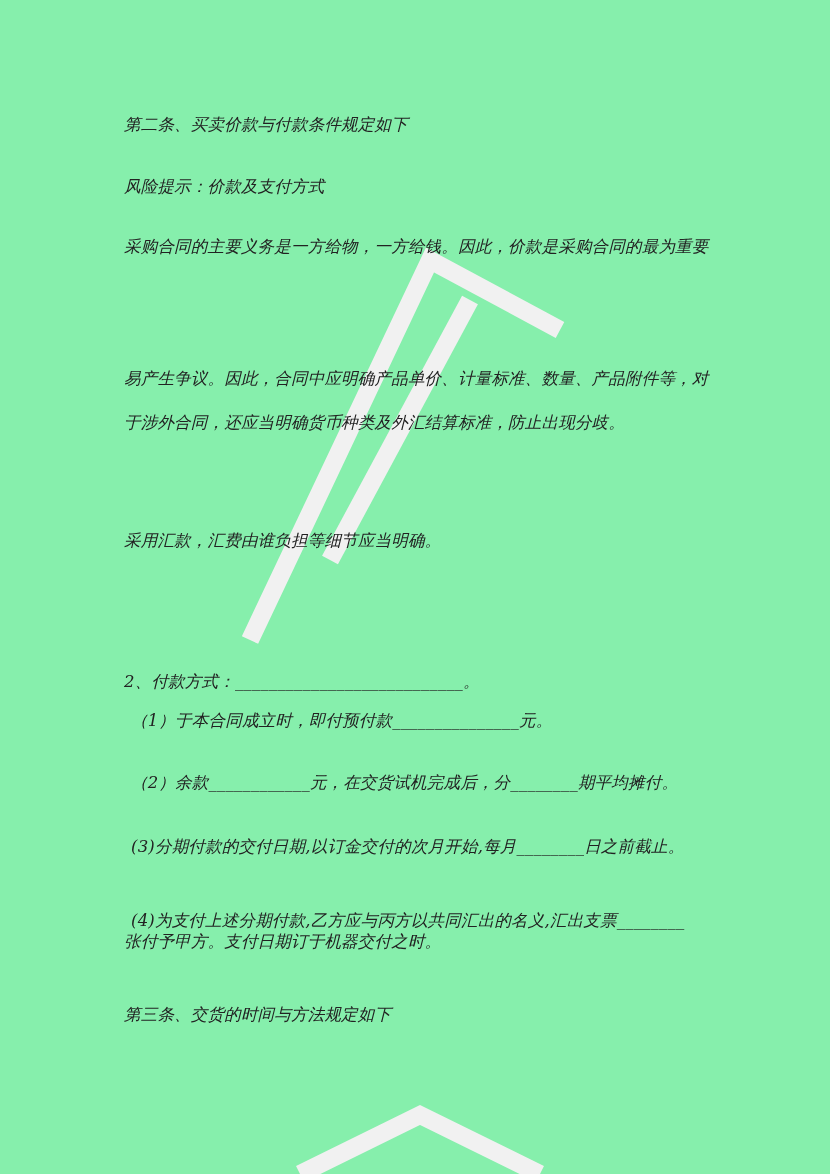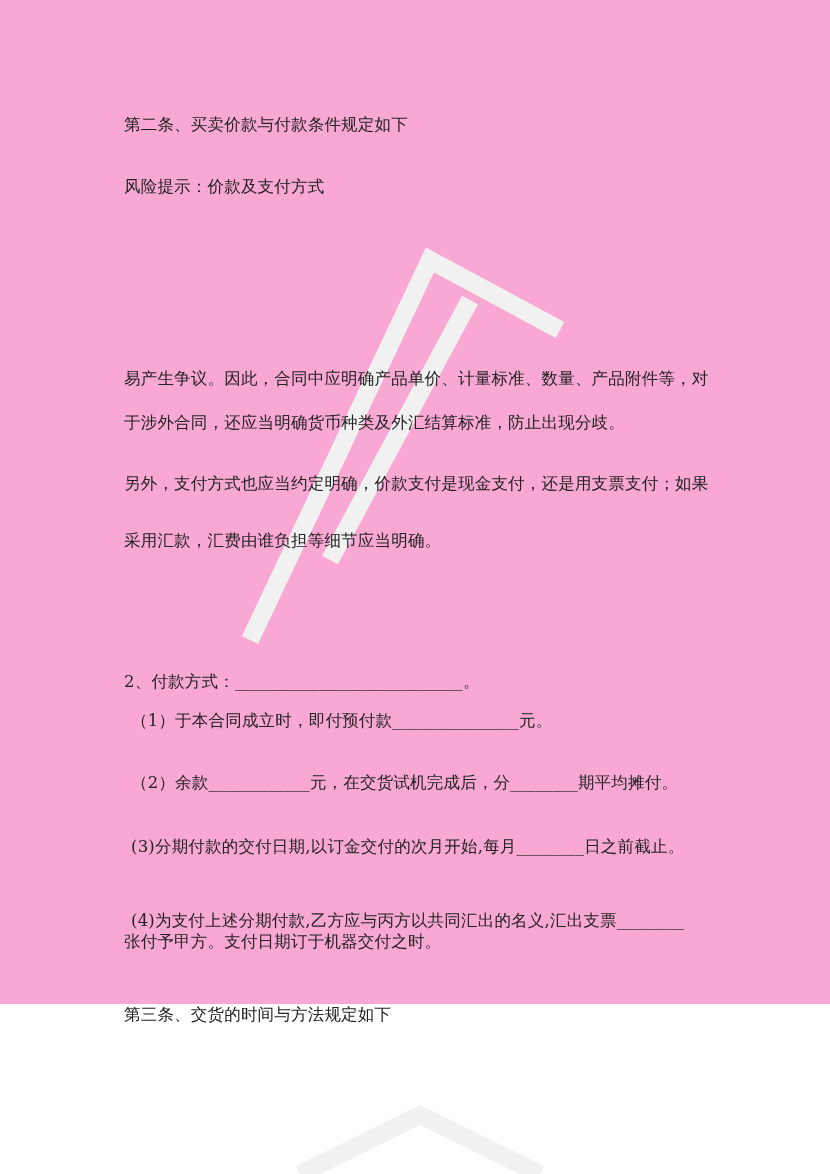--- a/index.html
+++ b/index.html
@@ -12,22 +12,23 @@
       height: 1174px;
       position: relative;
       overflow: hidden;
       font-family: "DejaVu Serif", "Liberation Serif", serif;
       color: #222222;
     }
     .page {
       position: absolute;
       left: 0; top: 0;
       width: 830px;
-      height: 1004px;
-      background: #f9a8d4;
+      height: 1174px;
+      background: #86efac;
+      font-style: italic;
     }
     .watermark {
       position: absolute;
       pointer-events: none;
     }
     .line {
       position: absolute;
       left: 124px;
       width: 600px;
       font-size: 16.5px;
@@ -47,24 +48,24 @@
       <path d="M 250 640 L 430 260 L 560 330"></path>
       <path d="M 330 560 L 470 300"></path>
       <path d="M 300 1174 L 420 1115 L 540 1174"></path>
     </g>
   </svg>
 
   <div class="line" style="top:115px;">第二条、买卖价款与付款条件规定如下</div>
 
   <div class="line" style="top:177px;">风险提示：价款及支付方式</div>
 
+  <div class="line" style="top:237px;">采购合同的主要义务是一方给物，一方给钱。因此，价款是采购合同的最为重要</div>
   <div class="line" style="top:369px;">易产生争议。因此，合同中应明确产品单价、计量标准、数量、产品附件等，对</div>
   <div class="line" style="top:413px;">于涉外合同，还应当明确货币种类及外汇结算标准，防止出现分歧。</div>
 
-  <div class="line" style="top:474px;">另外，支付方式也应当约定明确，价款支付是现金支付，还是用支票支付；如果</div>
   <div class="line" style="top:531px;">采用汇款，汇费由谁负担等细节应当明确。</div>
 
 
   <div class="line" style="top:672px;">2、付款方式：___________________________。</div>
 
   <div class="line indent" style="top:711px;">（1）于本合同成立时，即付预付款_______________元。</div>
 
   <div class="line indent" style="top:773px;">（2）余款____________元，在交货试机完成后，分________期平均摊付。</div>
 
   <div class="line indent" style="top:837px;">(3)分期付款的交付日期,以订金交付的次月开始,每月________日之前截止。</div>

